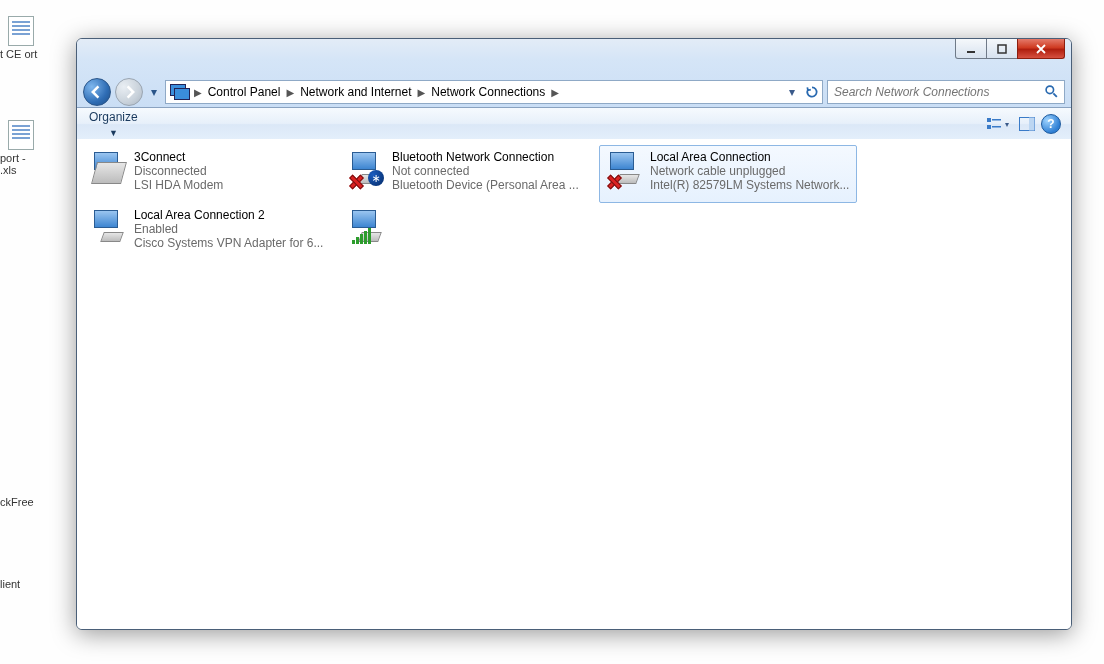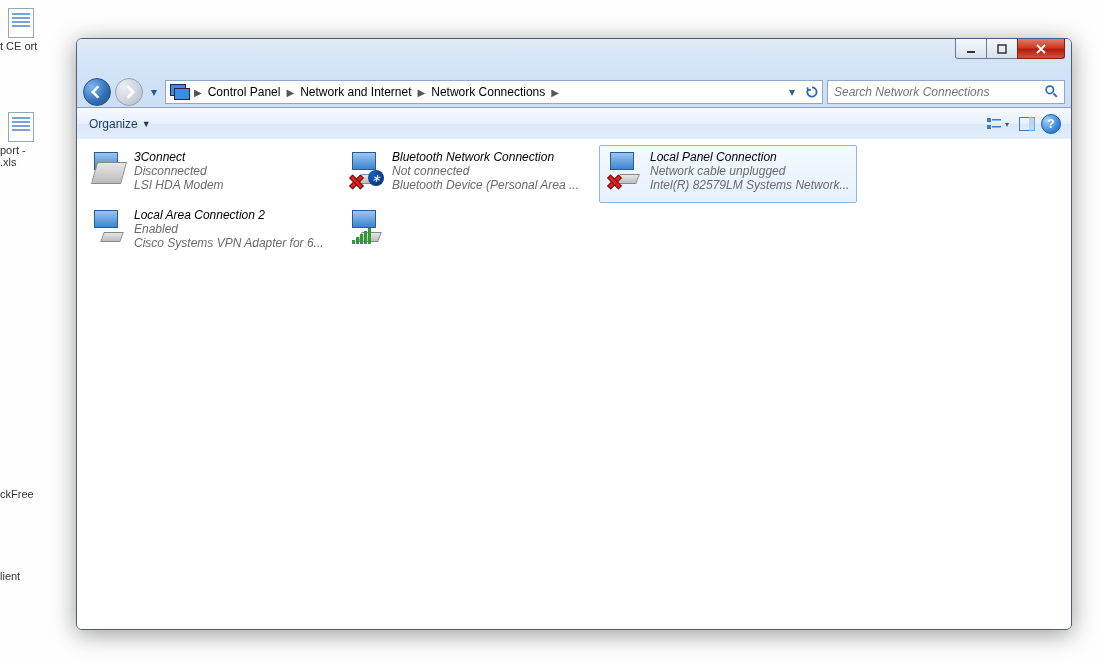--- a/index.html
+++ b/index.html
@@ -126,40 +126,40 @@
   .searchbox .mag { color:#3a6aa8; margin-right:6px; }
 
   
   .toolbar {
     height:32px;
     background: linear-gradient(#f6fafe,#e7f0fa 48%,#dbe8f7 52%,#e4effb);
     border-bottom:1px solid #b7c8dc;
     display:flex; align-items:center; padding:0 8px;
     font-size:12px; color:#1a3a5e;
   }
-  .organize { display:flex;align-items:center;gap:4px; padding:2px 4px;}
+  .organize { display:flex;align-items:center;gap:4px; padding:2px 4px;flex-direction:column;}
   .toolbar-spacer{flex:1;}
   .tbtn{ width:24px;height:24px;display:flex;align-items:center;justify-content:center;color:#3a5a8a;}
   .tbtn.split{ width:34px; position:relative;}
   .tbtn.split::after{content:"▾";font-size:8px;margin-left:2px;color:#3a5a8a;}
   .help-ico{
     width:18px;height:18px;border-radius:50%;
     background:radial-gradient(circle at 30% 30%,#9fd4ff,#2f7fd4 70%);
     color:#fff;display:flex;align-items:center;justify-content:center;
     font-weight:bold;border:1px solid #1c5a9e;font-size:12px;
   }
 
   
   .content {
     position:absolute; left:0; right:0; top:100px; bottom:0;
     background:#fff; overflow:auto;
     padding:6px;
   }
   .conn-grid{
-    display:flex; flex-wrap:wrap; align-content:flex-start;font-style:italic;
+    display:flex; flex-wrap:wrap; align-content:flex-start;
   }
   .conn-item{
     width:248px; height:48px;
     display:flex; align-items:flex-start;
     padding:4px 4px;
     border:1px solid transparent;
     border-radius:2px;
     margin-right:0;
   }
   .conn-item.selected{
@@ -212,21 +212,21 @@
   .conn-status{color:#6a6a6a;white-space:nowrap;overflow:hidden;text-overflow:ellipsis;}
   .conn-device{color:#6a6a6a;white-space:nowrap;overflow:hidden;text-overflow:ellipsis;}
 
   
   .frag-label{color:#333;font-size:11px;line-height:12px;text-align:left;}
 </style>
 </head>
 <body>
 
 <div class="desktop-icons">
-  <div style="margin-top:8px">
+  <div style="margin-top:16px">
     <span class="doc-icon"></span>
     <div class="frag-label">t CE
 ort</div>
   </div>
   <div style="margin-top:60px">
     <span class="doc-icon"></span>
     <div class="frag-label">port -
 .xls</div>
   </div>
   <div style="margin-top:320px">
@@ -360,21 +360,21 @@
         </div>
         <div class="conn-item selected">
           <div class="conn-icon">
             <div class="nic-mon"></div>
             <div class="nic-plug"></div>
             <div class="status-overlay">
               <div class="red-x"></div>
             </div>
           </div>
           <div class="conn-text">
-            <div class="conn-name">Local Panel Connection</div>
+            <div class="conn-name">Local Area Connection</div>
             <div class="conn-status">Network cable unplugged</div>
             <div class="conn-device">Intel(R) 82579LM Systems Network...</div>
           </div>
         </div>
         <div class="conn-item">
           <div class="conn-icon">
             <div class="nic-mon"></div>
             <div class="nic-plug"></div>
           </div>
           <div class="conn-text">

